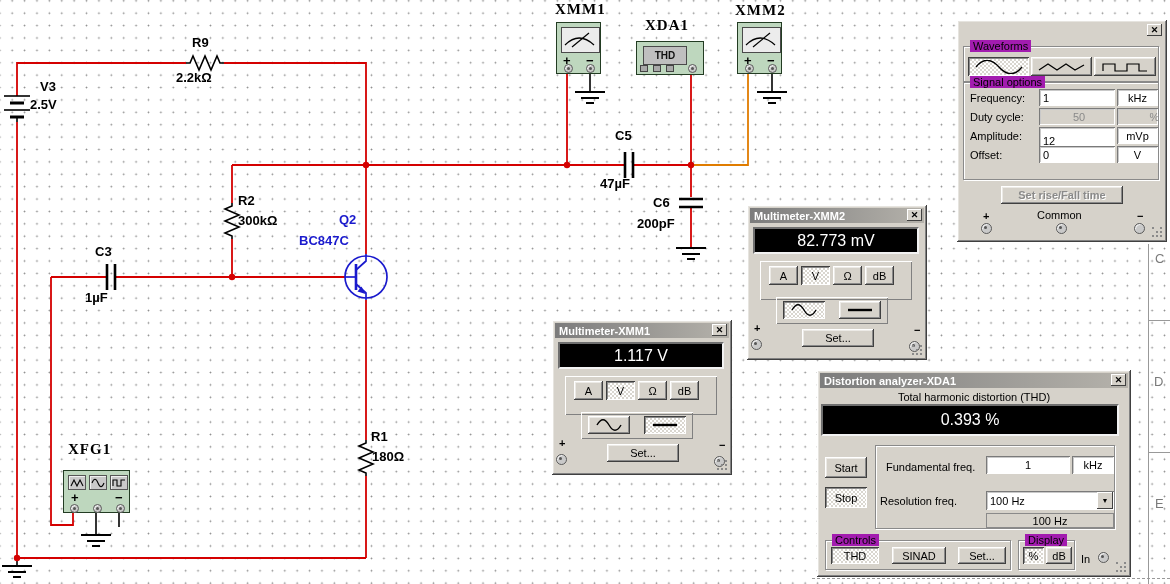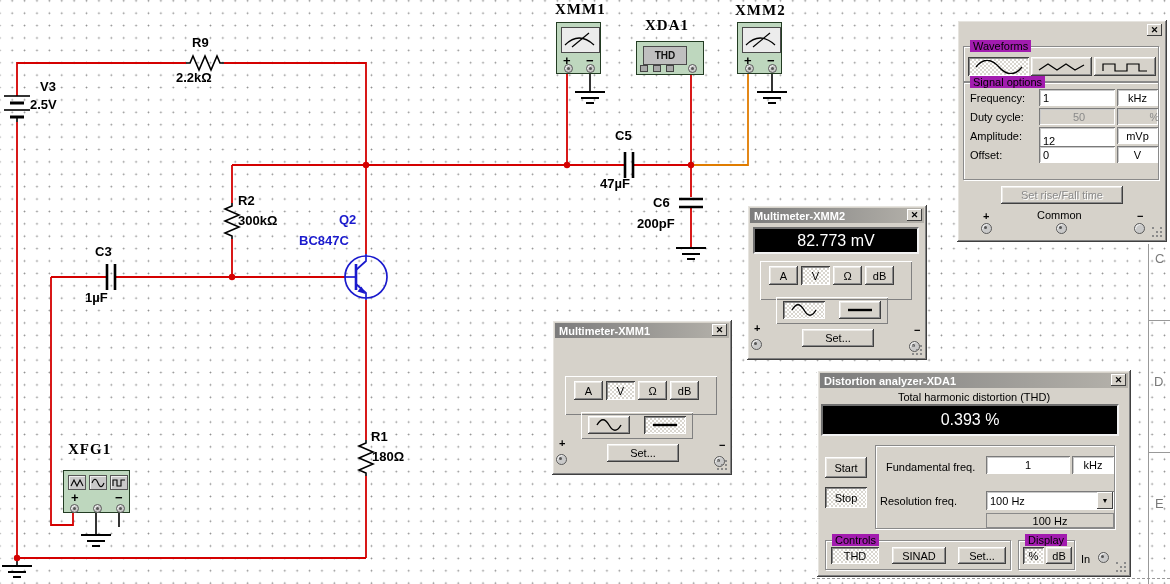--- a/index.html
+++ b/index.html
@@ -34,21 +34,21 @@
     display:flex;align-items:center;justify-content:center;}
   .lcd{position:absolute;background:#000;color:#fff;display:flex;align-items:center;justify-content:center;
     border:2px solid;border-color:#6f6f6f #f2f2f2 #f2f2f2 #6f6f6f;box-sizing:border-box;font-size:16px;}
   .btn{position:absolute;background:#d6d2ca;display:flex;align-items:center;justify-content:center;box-sizing:border-box;
     box-shadow:inset -1px -1px #404040,inset 1px 1px #fff,inset -2px -2px #8a8a8a,inset 2px 2px #eceae6;font-size:11px;}
   .pressed{box-shadow:inset 1px 1px #404040,inset -1px -1px #fff,inset 2px 2px #8a8a8a;
     background-color:#d9d6cf;
     background-image:linear-gradient(45deg,#fff 25%,transparent 25%,transparent 75%,#fff 75%),
                      linear-gradient(45deg,#fff 25%,transparent 25%,transparent 75%,#fff 75%);
     background-size:4px 4px;background-position:0 0,2px 2px;}
-  .dis{color:#8a8a8a;text-shadow:1px 1px 0 #fff;}
+  .dis{color:#8a8a8a;text-shadow:1px 1px 0 #fff;font-weight:bold;}
   .gb{position:absolute;border:1px solid #8a8a8a;box-shadow:inset 1px 1px #fff,1px 1px #fff;box-sizing:border-box;}
   .gb>.gl{position:absolute;top:-7px;left:6px;background:#a21caf;padding:0 3px;font-size:11px;line-height:12px;}
   .fld{position:absolute;background:#fff;box-shadow:inset 1px 1px #7a7a7a,inset -1px -1px #fff,inset 2px 2px #c9c9c9;
     box-sizing:border-box;display:flex;align-items:center;padding-left:4px;font-size:11px;}
   .fld.c{justify-content:center;padding-left:0;}
   .fld.off{background:#d6d2ca;color:#8a8a8a;padding-left:34px;}
   .lab{position:absolute;font-size:11px;white-space:nowrap;}
   .panel{position:absolute;box-shadow:inset 1px 1px #fff,inset -1px -1px #808080;}
   .flat{position:absolute;border:1px solid #8a8a8a;display:flex;align-items:center;justify-content:center;box-sizing:border-box;}
   .combo-arrow{position:absolute;right:1px;top:1px;bottom:1px;width:16px;background:#d6d2ca;
@@ -299,20 +299,21 @@
     <i class="term" style="left:4px;top:134px;width:11px;height:11px"></i>
     <i class="term" style="left:162px;top:136px;width:11px;height:11px"></i>
     <div class="grip"></div>
   </div>
 
   <div class="win" style="left:552px;top:320px;width:180px;height:155px">
     <div class="tbar">
       <span>Multimeter-XMM1</span>
     </div>
     <div class="xbtn" style="top:4px;right:5px">✕</div>
+    <div class="lcd" style="left:6px;top:22px;width:166px;height:27px">1.117 V</div>
     <div class="panel" style="left:13px;top:56px;width:152px;height:39px"></div>
     <div class="btn" style="left:22px;top:61px;width:29px;height:19px">A</div>
     <div class="btn pressed" style="left:54px;top:61px;width:29px;height:19px">V</div>
     <div class="btn" style="left:86px;top:61px;width:29px;height:19px">Ω</div>
     <div class="btn" style="left:118px;top:61px;width:29px;height:19px">dB</div>
     <div class="panel" style="left:29px;top:92px;width:112px;height:27px"></div>
     <div class="btn" style="left:36px;top:96px;width:42px;height:18px">
       <svg width="28" height="12" viewBox="0 0 28 12">
           <path d="M2,6 C6,-1 10,-1 14,6 C18,13 22,13 26,6" stroke="#000" fill="none" stroke-width="1.4"></path>
         </svg>

